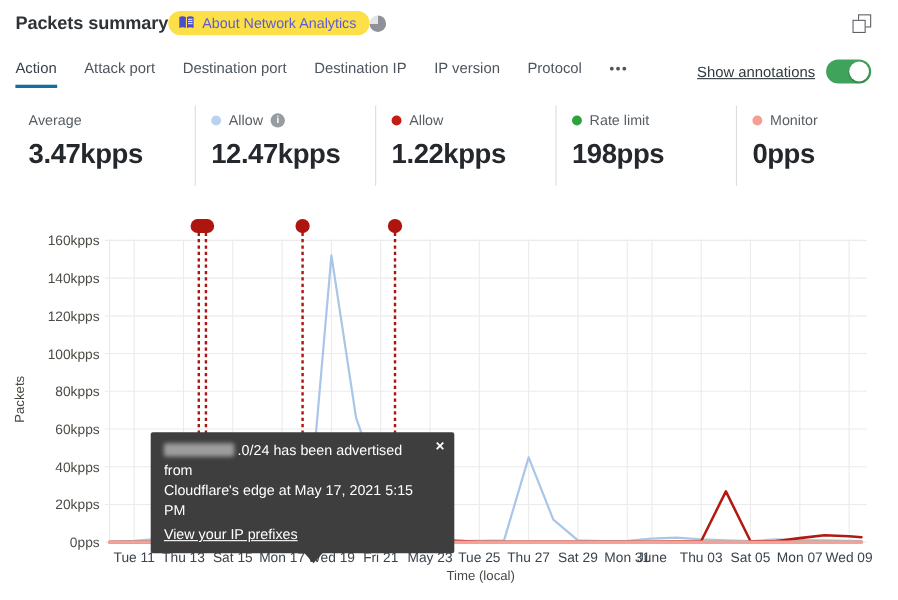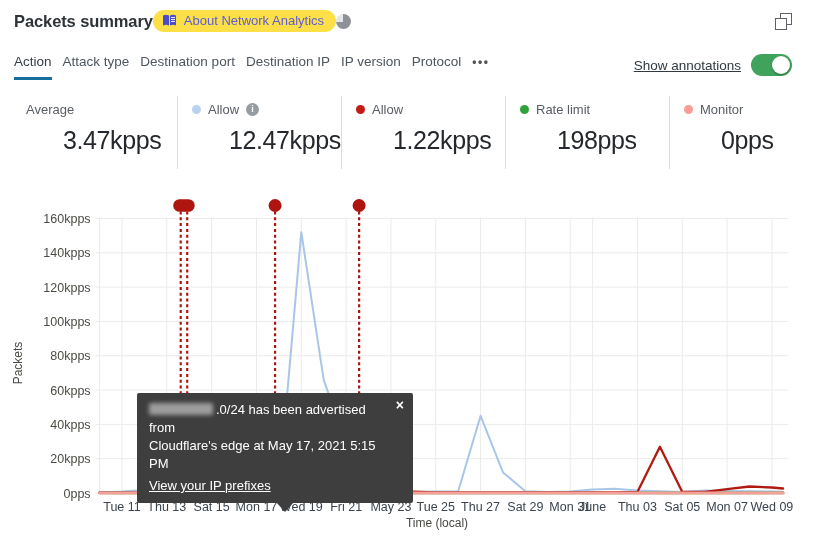--- a/index.html
+++ b/index.html
@@ -13,21 +13,21 @@
   .page-title{font-size:16.5px;font-weight:700;color:#2e3338;letter-spacing:-0.1px;}
   .badge{display:flex;align-items:center;gap:7px;background:#fde047;color:#5d5cd6;
          border-radius:12px;padding:3px 12px 4px 9px;font-size:13px;cursor:pointer;}
   .badge svg{display:block;}
   .pie-icon{width:15px;height:15px;border-radius:50%;
     background:conic-gradient(#8e9298 0 270deg,#e2e6e9 270deg 360deg);}
   .win-icon{position:absolute;top:13px;right:24px;width:17px;height:17px;cursor:pointer;}
   .win-icon .back{position:absolute;right:0;top:0;width:10px;height:10px;border:1.7px solid #5e6268;}
   .win-icon .front{position:absolute;left:0;bottom:0;width:10px;height:10px;border:1.7px solid #5e6268;background:#fff;}
   
-  .tabs{position:absolute;top:54px;left:14px;display:flex;gap:11px;align-items:flex-start;
+  .tabs{position:absolute;top:54px;left:14px;display:flex;gap:25px;align-items:flex-start;
         font-size:13.5px;color:#4d565e;}
   .tab{padding-bottom:8px;cursor:pointer;white-space:nowrap;}
   .tab.active{color:#353f48;border-bottom:3px solid #176d9e;}
   .tab-more{align-self:flex-start;margin-top:1px;font-weight:700;letter-spacing:1.5px;color:#555;
             font-size:12px;cursor:pointer;}
   .annot-ctl{position:absolute;top:54px;right:24px;display:flex;align-items:center;gap:10px;
              font-size:13.5px;color:#30393f;text-decoration:underline;}
   .toggle{width:41px;height:22px;border-radius:12px;position:relative;cursor:pointer;background:#3fa35c;}
   .toggle .knob{position:absolute;top:2px;right:2px;width:18px;height:18px;border-radius:50%;
                 background:#fff;box-shadow:0 1px 2px rgba(0,0,0,.35);}
@@ -37,21 +37,21 @@
   .stat:nth-child(1){width:165px;}
   .stat:nth-child(2){width:164px;border-left:1px solid #dcdcdc;}
   .stat:nth-child(3){width:164px;border-left:1px solid #dcdcdc;}
   .stat:nth-child(4){width:164px;border-left:1px solid #dcdcdc;}
   .stat:nth-child(5){width:150px;border-left:1px solid #dcdcdc;}
   .stat-label{display:flex;align-items:center;gap:7px;font-size:13px;color:#575d64;height:18px;}
   .dot{width:9px;height:9px;border-radius:50%;flex:none;}
   .info-icon{width:13px;height:13px;border-radius:50%;background:#979ca1;color:#fff;
              font-size:9px;font-weight:700;display:flex;align-items:center;justify-content:center;
              cursor:pointer;}
-  .stat-value{margin-top:8px;font-size:25px;font-weight:400;color:#24282c;letter-spacing:-0.4px;margin-left:37px;}
+  .stat-value{margin-top:8px;font-size:25px;font-weight:700;color:#24282c;letter-spacing:-0.4px;}
   
   #chart{position:absolute;left:0;top:0;width:816px;height:545px;z-index:1;}
   
   .tooltip{position:absolute;left:137px;top:393px;width:276px;box-sizing:border-box;
            background:#3e3e3e;color:#fff;border-radius:2px;padding:8px 24px 8px 12px;
            font-size:13px;line-height:18px;z-index:5;}
   .tt-close{position:absolute;top:3px;right:9px;font-size:14px;font-weight:700;cursor:pointer;color:#fff;}
   .tt-link{color:#fff;text-decoration:underline;display:inline-block;margin-top:4px;cursor:pointer;}
   .redact{display:inline-block;width:64px;height:12px;background:#9d9d9d;border-radius:2px;
           filter:blur(2px);margin-right:3px;vertical-align:-1px;}
@@ -78,21 +78,21 @@
   </div>
   <div class="pie-icon"></div>
 </div>
 <div class="win-icon">
   <div class="back"></div>
   <div class="front"></div>
 </div>
 
 <div class="tabs" id="tabs">
     <div class="tab active">Action</div>
-    <div class="tab">Attack type</div>
+    <div class="tab">Attack port</div>
     <div class="tab">Destination port</div>
     <div class="tab">Destination IP</div>
     <div class="tab">IP version</div>
     <div class="tab">Protocol</div>
     <div class="tab-more">•••</div>
   </div>
 <div class="annot-ctl">
   <span>Show annotations</span>
   <div class="toggle" id="annot-toggle" style="background: rgb(63, 163, 92);">
     <div class="knob"></div>

